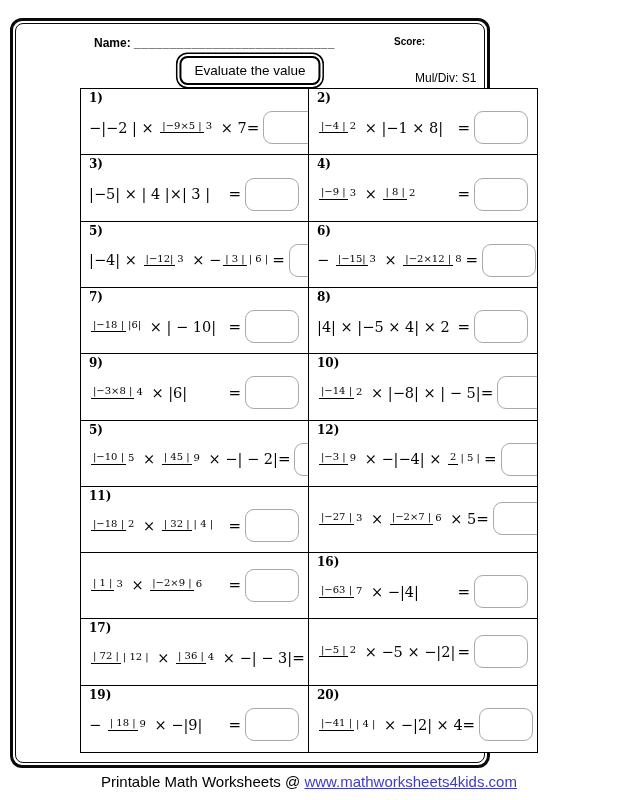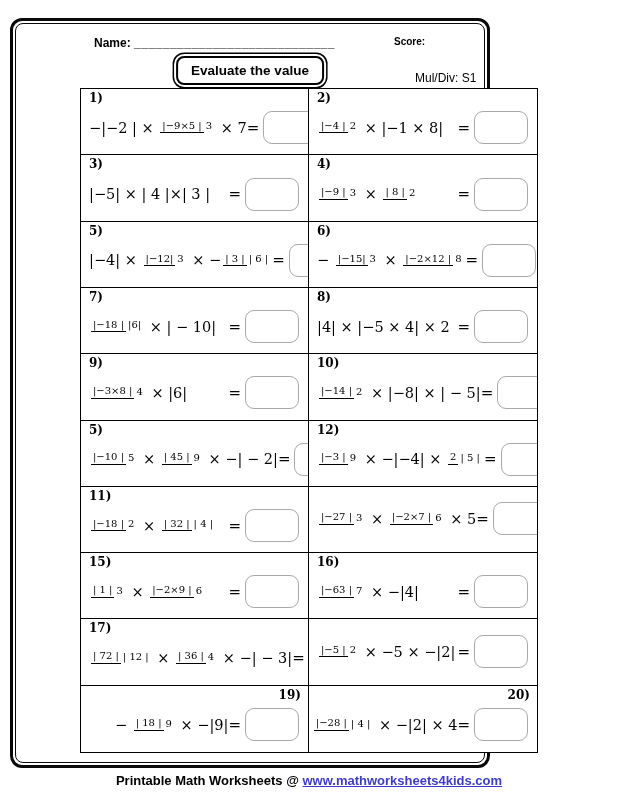--- a/index.html
+++ b/index.html
@@ -15,35 +15,35 @@
     width:100%; height:100%; box-sizing:border-box;
     border:1.5px solid #0a0a0a; border-radius:8px; position:relative;
   }
   .name-row { position:absolute; left:78px; top:12px; font-size:12px; font-weight:bold; }
   .name-line { letter-spacing:0.5px; font-weight:bold; }
   .score-label { position:absolute; left:378px; top:12px; font-size:10px; font-weight:bold; }
   .title-box {
     position:absolute; left:50%; top:32px; transform:translateX(-50%);
     border:2px solid #000; border-radius:8px;
     box-shadow:0 0 0 2px #fff, 0 0 0 3.5px #000;
-    padding:5px 13px; font-size:13.5px; font-weight:bold; background:#fff; white-space:nowrap;
+    padding:5px 13px; font-size:13.5px; font-weight:normal; background:#fff; white-space:nowrap;
   }
   .level-tag { position:absolute; left:399px; top:47px; font-size:12px; font-weight:normal; }
   .grid {
     position:absolute; left:64px; top:64px; width:458px; height:665px;
     display:grid; grid-template-columns:1fr 1fr; grid-template-rows:repeat(10,1fr);
     border:1.5px solid #000; box-sizing:border-box; background:#fff;
   }
   .cell {
     border-right:1px solid #000; border-bottom:1px solid #000;
     box-sizing:border-box; padding:3px 7px 4px 8px;
     display:flex; flex-direction:column; overflow:hidden;
   }
   .cell:nth-child(2n) { border-right:none; }
-  .cell:nth-last-child(-n+2) { border-bottom:none;align-items:flex-end; }
+  .cell:nth-last-child(-n+2) { border-bottom:none; }
   .prob-num { font-family:"DejaVu Serif", serif; font-weight:bold; font-size:12px; line-height:1.1; }
   .expr-row { flex:1; display:flex; align-items:center; justify-content:space-between; padding-right:2px; }
   .expr {
     font-family:"DejaVu Serif", serif; font-size:14.5px;
     display:flex; align-items:center; white-space:nowrap;
   }
   .tok { white-space:pre; }
   .frac {
     display:inline-flex; flex-direction:row; align-items:center;
     font-size:10px; line-height:1.25; margin:0 2px; transform:translateY(-1px);
@@ -51,21 +51,21 @@
   .frac .fnum { border-bottom:1px solid #000; padding:0 2px; }
   .frac .fden { padding:0 2px; }
   .answer { display:flex; align-items:center; gap:4px; }
   .equals { font-family:"DejaVu Serif", serif; font-size:15px; }
   .answer-box {
     width:52px; height:31px; background:#fff;
     border:1.3px solid #a9a9a9; border-radius:9px;
   }
   .footer {
     position:absolute; top:773px; left:0; width:100%;
-    text-align:center; font-size:13px; font-weight:bold;
+    text-align:center; font-size:15px; font-weight:normal;
   }
   .footer-link { text-decoration:underline; cursor:pointer; }
 </style>
 </head>
 <body>
 
 <div class="frame">
   <div class="frame-inner">
 
     <div class="name-row">
@@ -320,21 +320,20 @@
               </span>
               <span class="tok"> × 5</span>
             </div>
             <div class="answer">
               <span class="equals">=</span>
               <div class="answer-box"></div>
             </div>
           </div>
         </div>
         <div class="cell">
-          <div class="prob-num">15)</div>
           <div class="expr-row">
             <div class="expr">
               <span class="frac">
                 <span class="fnum">| 1 |</span>
                 <span class="fden">3</span>
               </span>
               <span class="tok"> × </span>
               <span class="frac">
                 <span class="fnum">|−2×9 |</span>
                 <span class="fden">6</span>
@@ -413,21 +412,21 @@
               <span class="equals">=</span>
               <div class="answer-box"></div>
             </div>
           </div>
         </div>
         <div class="cell">
           <div class="prob-num">20)</div>
           <div class="expr-row">
             <div class="expr">
               <span class="frac">
-                <span class="fnum">|−28 |</span>
+                <span class="fnum">|−41 |</span>
                 <span class="fden">| 4 |</span>
               </span>
               <span class="tok"> × −|2| × 4</span>
             </div>
             <div class="answer">
               <span class="equals">=</span>
               <div class="answer-box"></div>
             </div>
           </div>
         </div>

